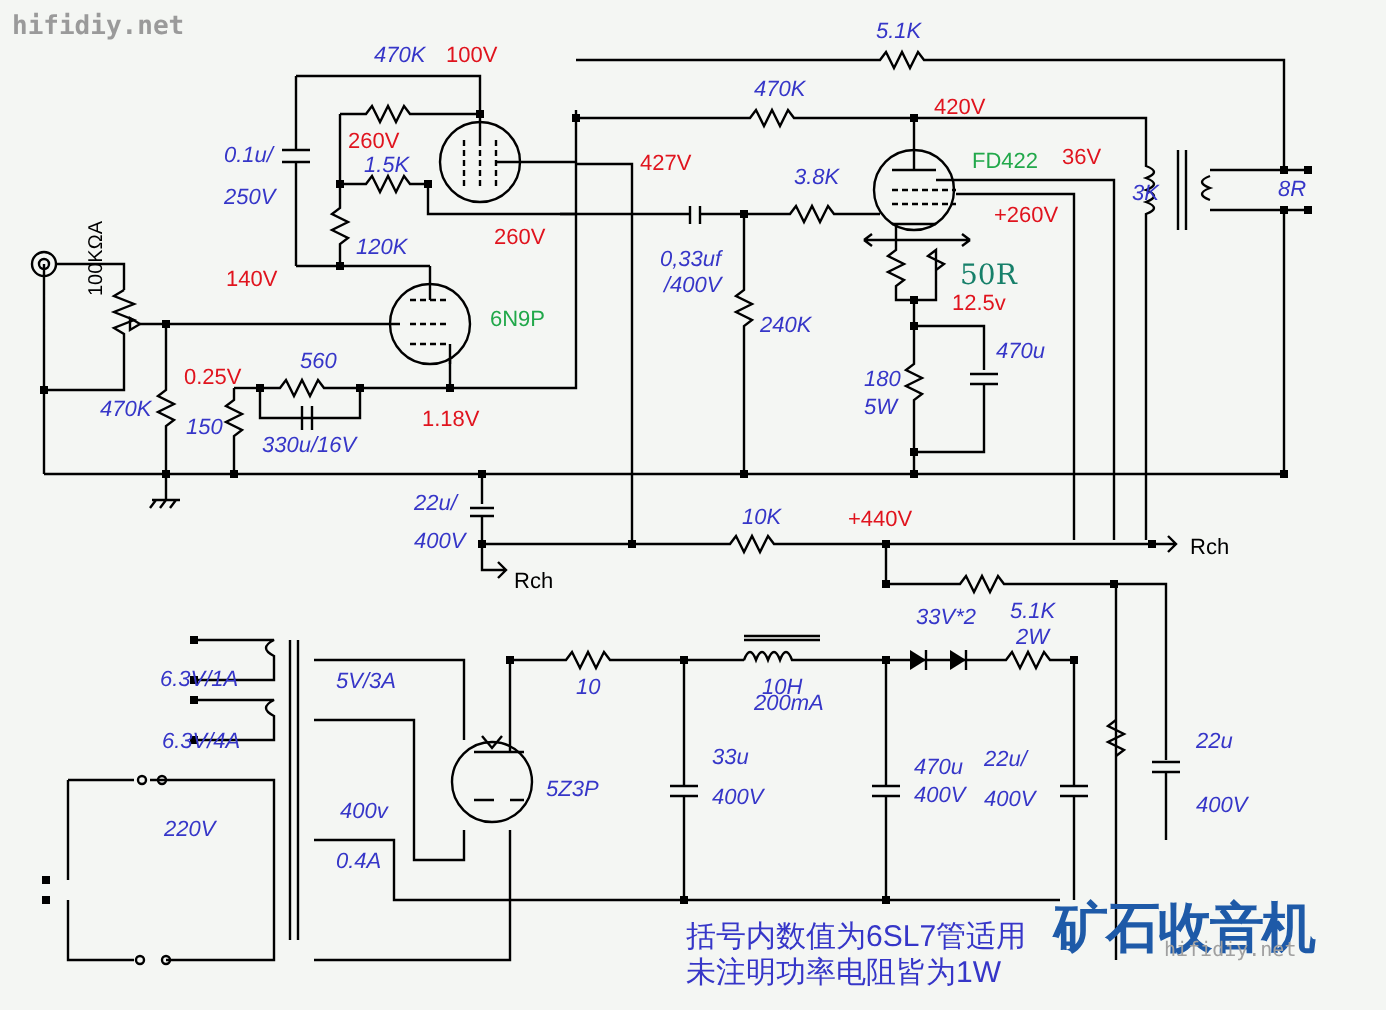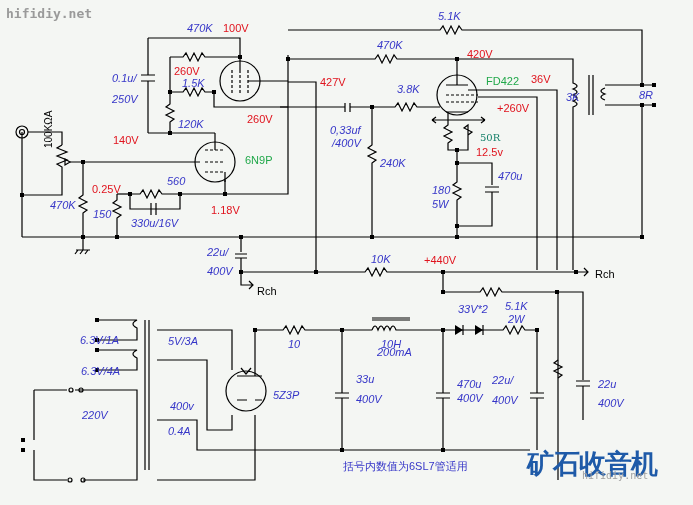--- a/index.html
+++ b/index.html
@@ -9,27 +9,27 @@
     font-family: "Liberation Sans", sans-serif;
   }
   #stage { position: relative; width: 693px; height: 505px; }
   svg { position: absolute; left: 0; top: 0; }
   .w { stroke: #000; stroke-width: 1.2; fill: none; }
   .dot { fill: #000; }
   .lbl { position: absolute; font-size: 11px; line-height: 12px; white-space: nowrap; }
   .blue { color: #3636c8; font-style: italic; }
   .red { color: #e0141e; }
   .green { color: #21a84a; }
-  .teal { color: #17806a; font-family: "DejaVu Serif", serif; font-size: 10px; }
+  .teal { color: #17806a; font-family: "DejaVu Serif", serif; font-size: 14px; }
   .black { color: #000; }
   .wm { position: absolute; left: 6px; top: 6px; color: #9a9a9a; font-family: "DejaVu Sans Mono", monospace; font-size: 13px; font-weight: bold; }
   .wm2 { position: absolute; left: 582px; top: 470px; color: #a0a0a0; font-family: "DejaVu Sans Mono", monospace; font-size: 10px; }
   .logo { position: absolute; left: 527px; top: 446px; color: #1e5aa8; font-size: 27px; font-weight: bold; letter-spacing: -1px; }
   .url { position: absolute; left: 528px; top: 484px; color: #1e5aa8; font-size: 14px; font-weight: bold; }
-  .note { position: absolute; font-size: 11px; color: #3636c8; }
+  .note { position: absolute; font-size: 15px; color: #3636c8; }
   .vtext { position: absolute; left: 43px; top: 148px; font-size: 10px; transform: rotate(-90deg); transform-origin: left top; color: #000; }
 </style>
 </head>
 <body>
 
 <div id="stage">
 
 <svg width="693" height="505" viewBox="0 0 693 505">
 
   <g>
@@ -203,21 +203,21 @@
 <div class="lbl red" style="left:174px;top:65px">260V</div>
 <div class="lbl blue" style="left:182px;top:77px">1.5K</div>
 <div class="lbl blue" style="left:178px;top:118px">120K</div>
 <div class="lbl red" style="left:247px;top:113px">260V</div>
 <div class="lbl red" style="left:113px;top:134px">140V</div>
 <div class="lbl red" style="left:320px;top:76px">427V</div>
 <div class="lbl green" style="left:245px;top:154px">6N9P</div>
 <div class="vtext">100KΩA</div>
 <div class="lbl blue" style="left:50px;top:199px">470K</div>
 <div class="lbl red" style="left:92px;top:183px">0.25V</div>
-<div class="lbl blue" style="left:167px;top:175px">560</div>
+<div class="lbl blue" style="left:150px;top:175px">560</div>
 <div class="lbl blue" style="left:93px;top:208px">150</div>
 <div class="lbl blue" style="left:131px;top:217px">330u/16V</div>
 <div class="lbl red" style="left:211px;top:204px">1.18V</div>
 
 <div class="lbl blue" style="left:438px;top:10px">5.1K</div>
 <div class="lbl blue" style="left:377px;top:39px">470K</div>
 <div class="lbl red" style="left:467px;top:48px">420V</div>
 <div class="lbl blue" style="left:397px;top:83px">3.8K</div>
 <div class="lbl green" style="left:486px;top:75px">FD422</div>
 <div class="lbl red" style="left:531px;top:73px">36V</div>
@@ -252,21 +252,22 @@
 <div class="lbl blue" style="left:273px;top:389px">5Z3P</div>
 <div class="lbl blue" style="left:288px;top:338px">10</div>
 <div class="lbl blue" style="left:381px;top:338px">10H</div>
 <div class="lbl blue" style="left:377px;top:346px">200mA</div>
 <div class="lbl blue" style="left:356px;top:373px">33u</div>
 <div class="lbl blue" style="left:356px;top:393px">400V</div>
 <div class="lbl blue" style="left:457px;top:378px">470u</div>
 <div class="lbl blue" style="left:457px;top:392px">400V</div>
 <div class="lbl blue" style="left:492px;top:374px">22u/</div>
 <div class="lbl blue" style="left:492px;top:394px">400V</div>
-<div class="lbl blue" style="left:598px;top:378px">22u</div>
+<div class="lbl blue" style="left:598px;top:365px">22u</div>
 <div class="lbl blue" style="left:598px;top:397px">400V</div>
 
 <div class="note" style="left:343px;top:459px">括号内数值为6SL7管适用</div>
+<div class="note" style="left:343px;top:477px">未注明功率电阻皆为1W</div>
 
 <div class="logo">矿石收音机</div>
 <div class="wm2">hifidiy.net</div>
 
 </div>
 
 </body></html>

